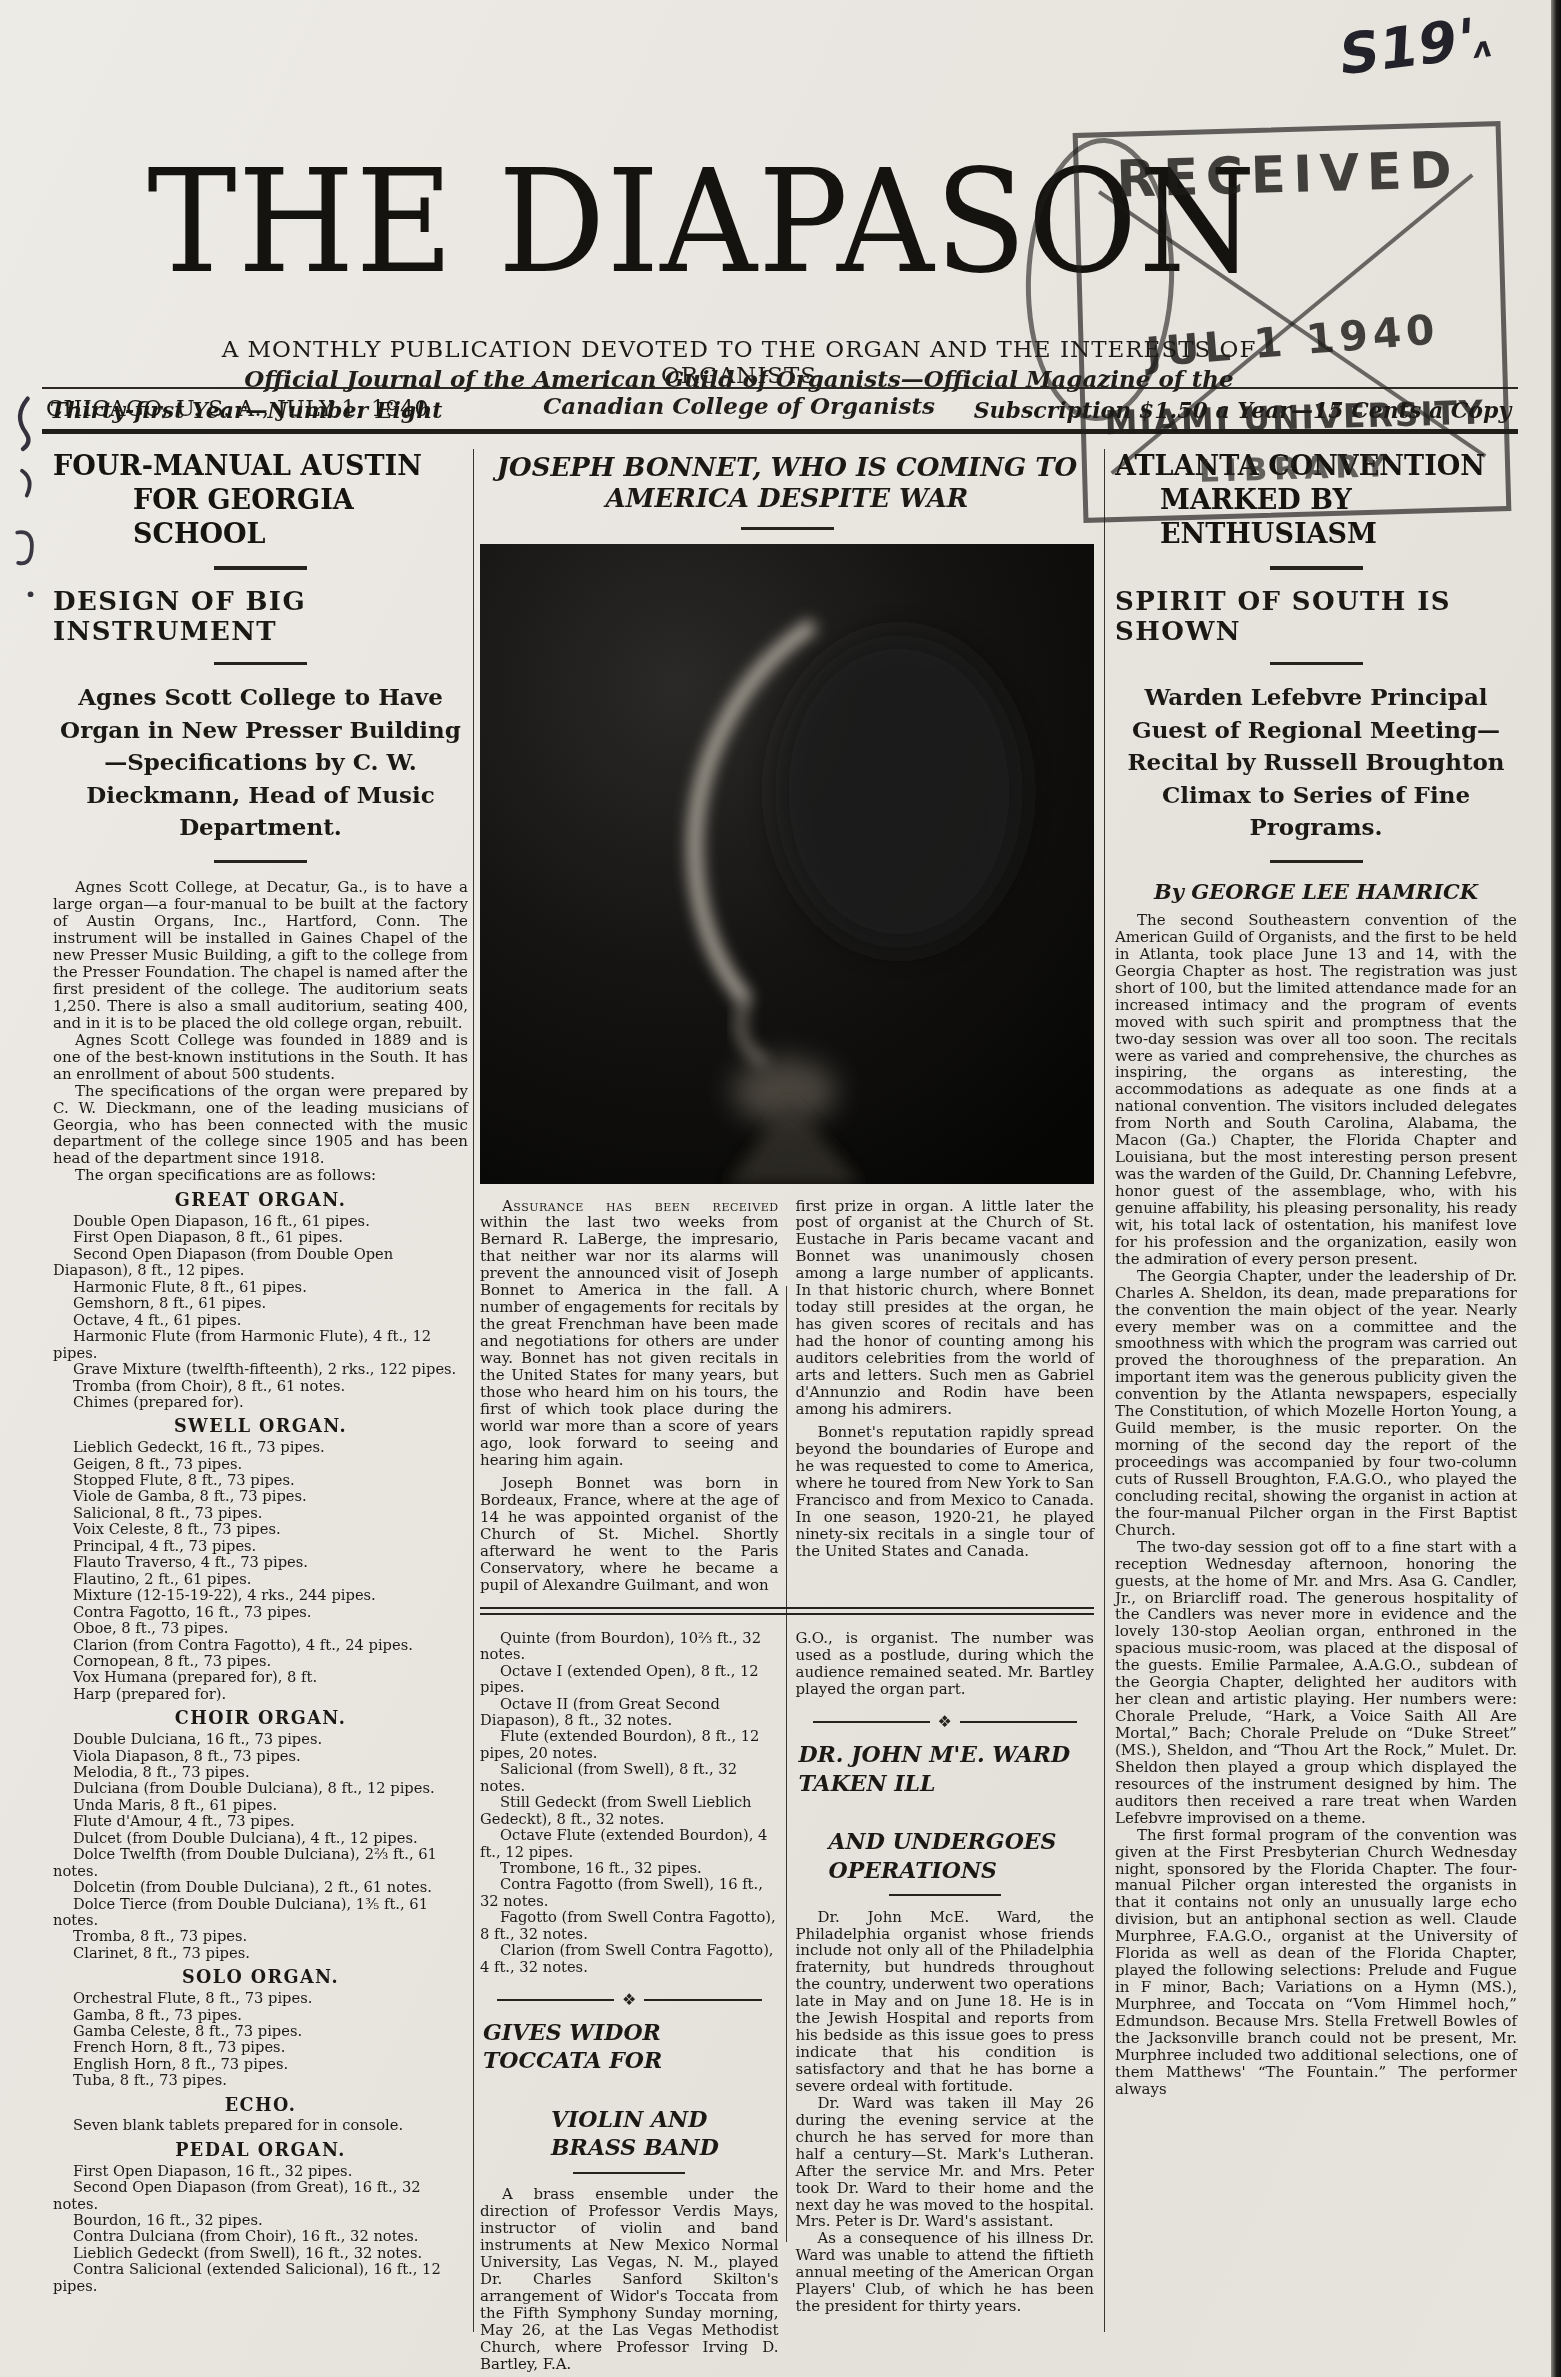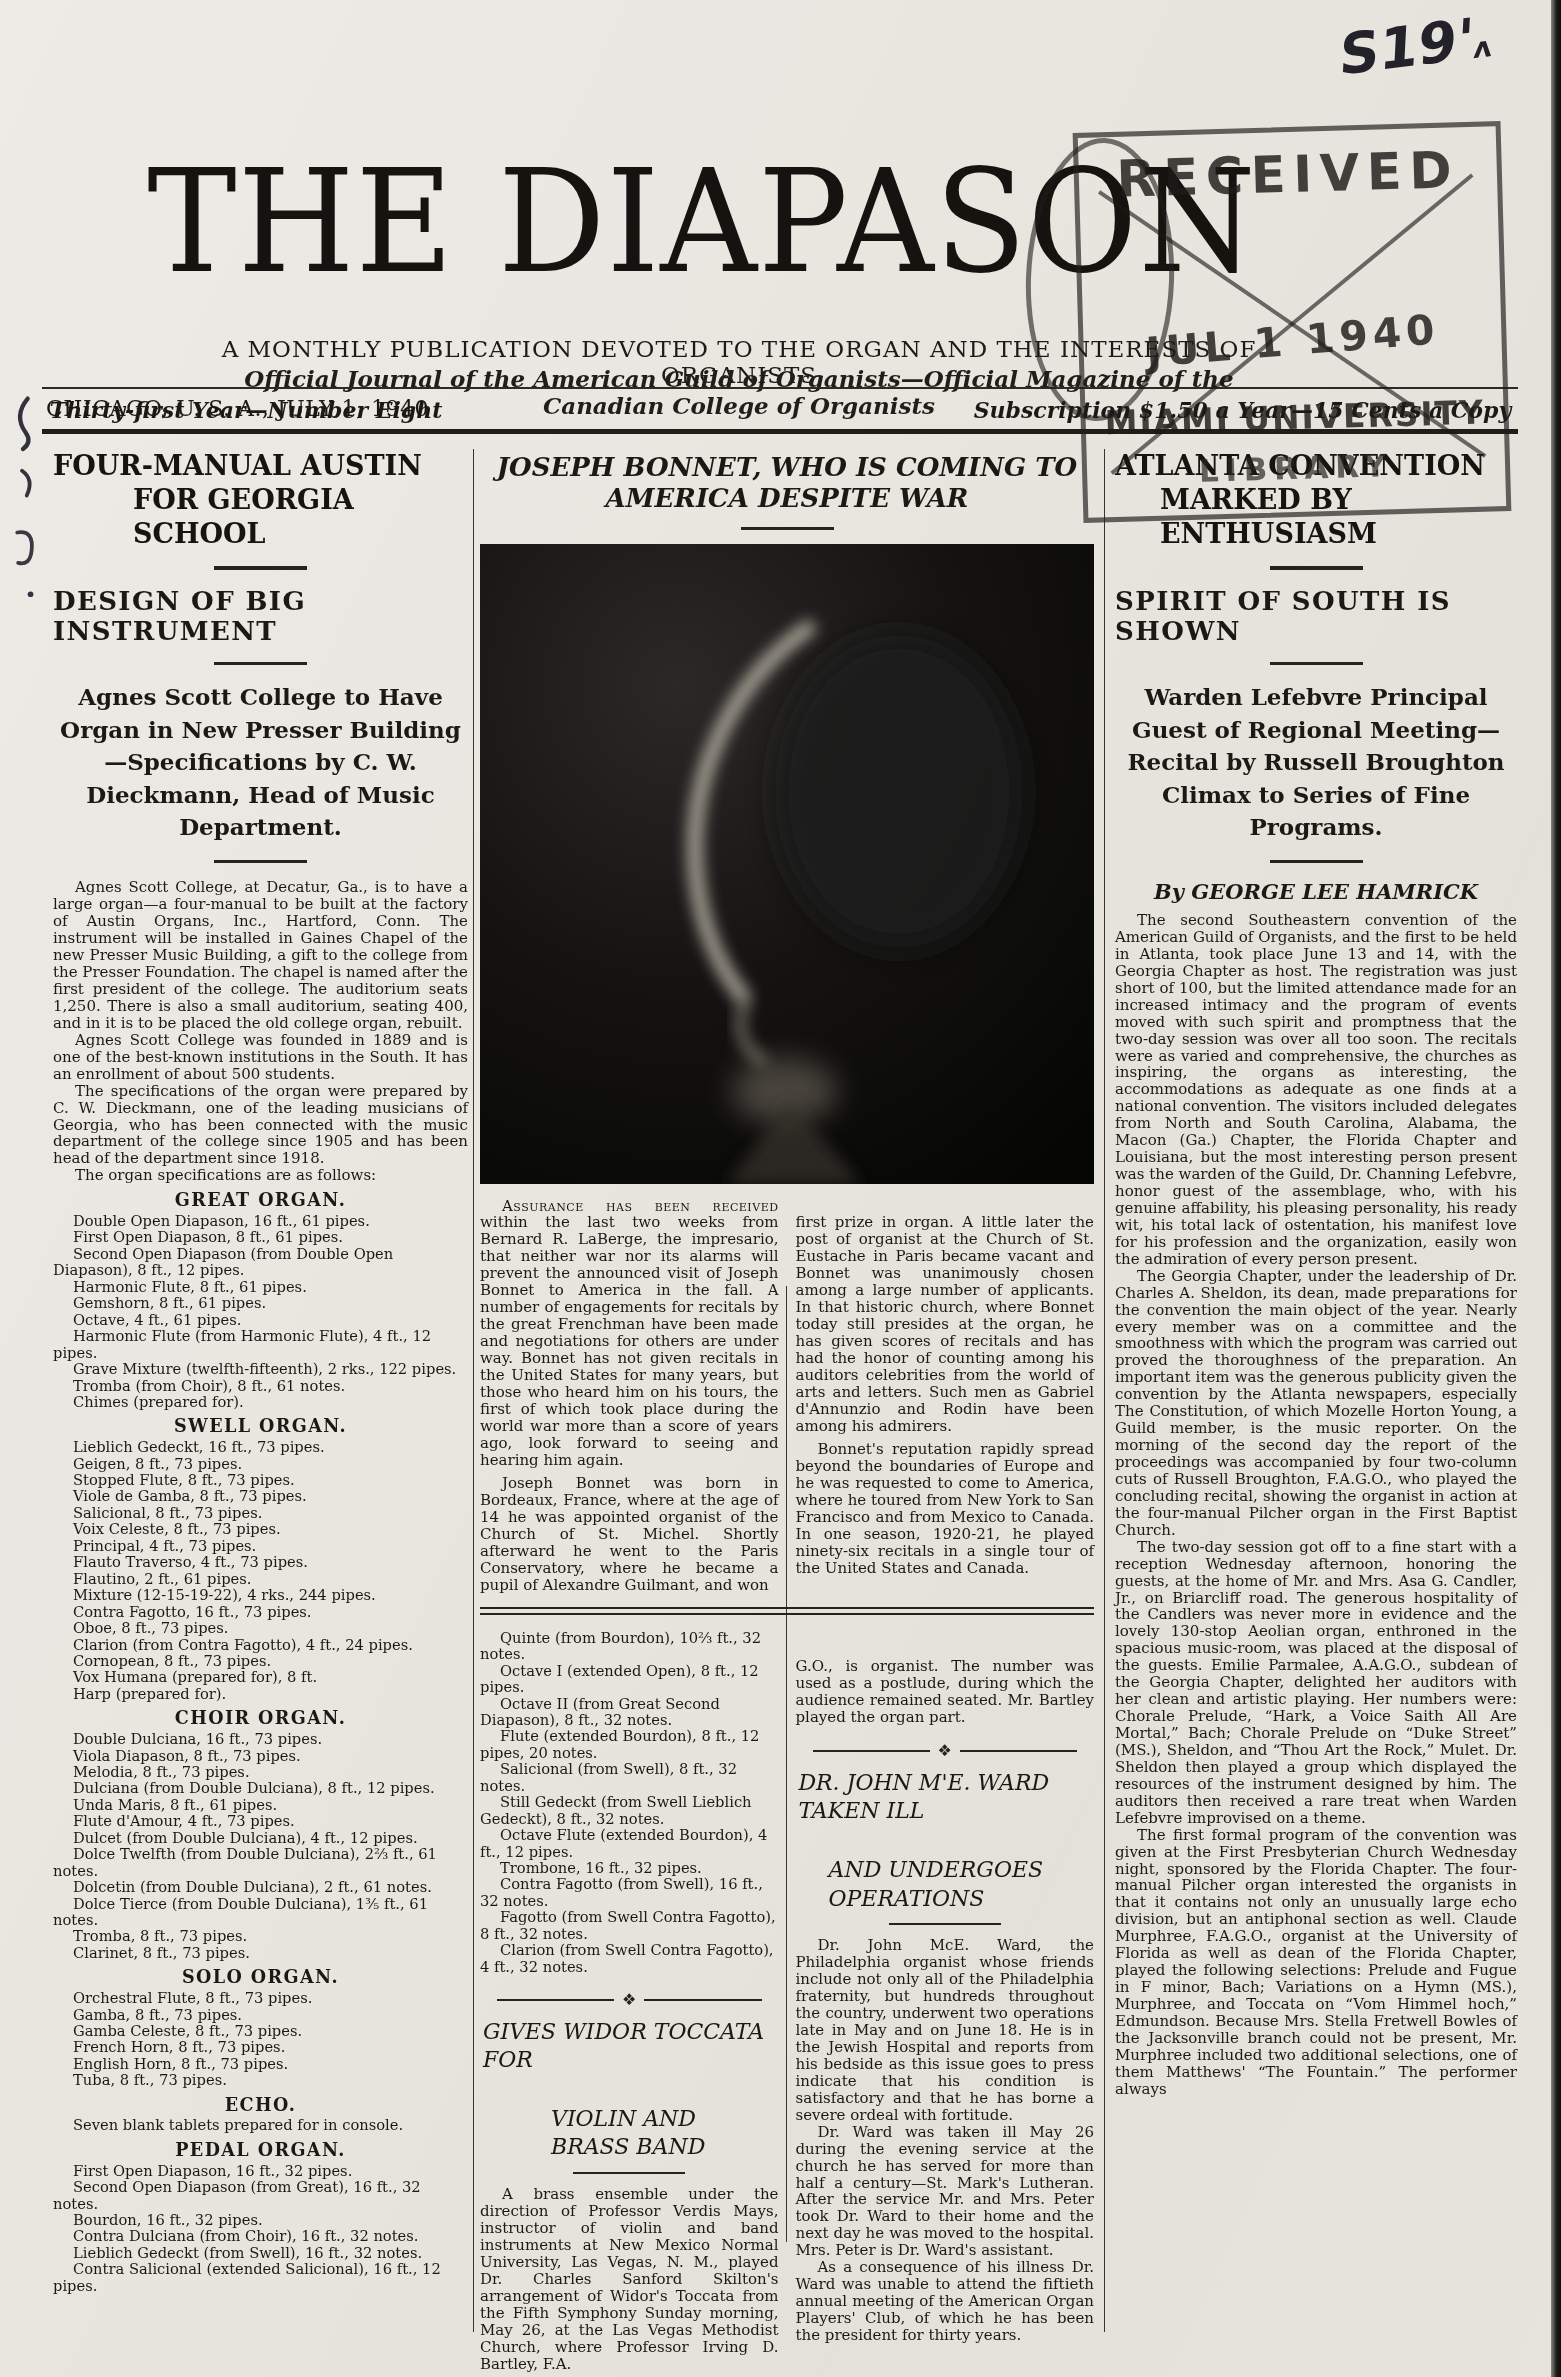--- a/index.html
+++ b/index.html
@@ -70,27 +70,27 @@
   
   .para{margin:0;font-size:15px;line-height:1.13;text-align:justify;text-indent:22px;}
   .noindent{text-indent:0;}
   .lead-caps{font-variant:small-caps;letter-spacing:0.5px;}
   .stop{margin:0;font-size:14.7px;line-height:1.12;text-indent:20px;text-align:left;}
   .spec-head{margin:4.8px 0 2.9px;font-size:17.6px;font-weight:700;letter-spacing:1.4px;text-align:center;}
   
   .caption-head{margin:2.9px 0 0;font-size:26px;font-style:italic;font-weight:700;text-align:center;line-height:1.2;}
   .photo{width:100%;height:640px;margin:14.3px 0 13.3px;background:#0b0b0a;}
   .photo svg{display:block;width:100%;height:100%;}
-  .subcols{display:flex;gap:17px;align-items:center;}
+  .subcols{display:flex;gap:17px;align-items:flex-start;}
   .subcol{flex:1;min-width:0;}
   .double-rule{margin:13.3px 0 14.3px;height:4.3px;border-top:2.4px solid #24221c;border-bottom:2.4px solid #24221c;}
   .orn-divider{display:flex;align-items:center;gap:7.6px;margin:17px 17px 9.5px;}
   .orn-line{flex:1;height:1.9px;background:#26231d;}
   .orn-diamond{font-size:16px;line-height:1;color:#26231d;}
-  .ital-head{margin:0;font-size:22px;font-style:italic;font-weight:400;line-height:1.3;}
+  .ital-head{margin:0;font-size:22px;font-style:italic;font-weight:700;line-height:1.3;}
   .ih1{display:block;padding-left:2.9px;}
   .ih2{display:block;padding-left:71px;margin-top:30px;}
   .mb14{margin-bottom:6.7px;}
 </style>
 </head>
 <body>
 
 <div class="page">
 
   <div class="scan-edge"></div>

